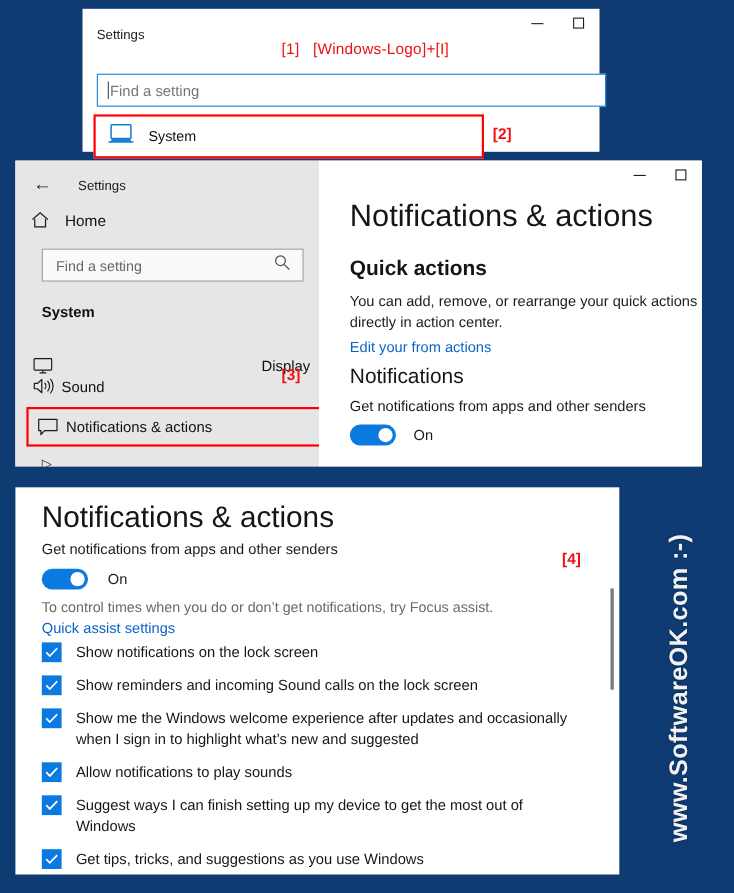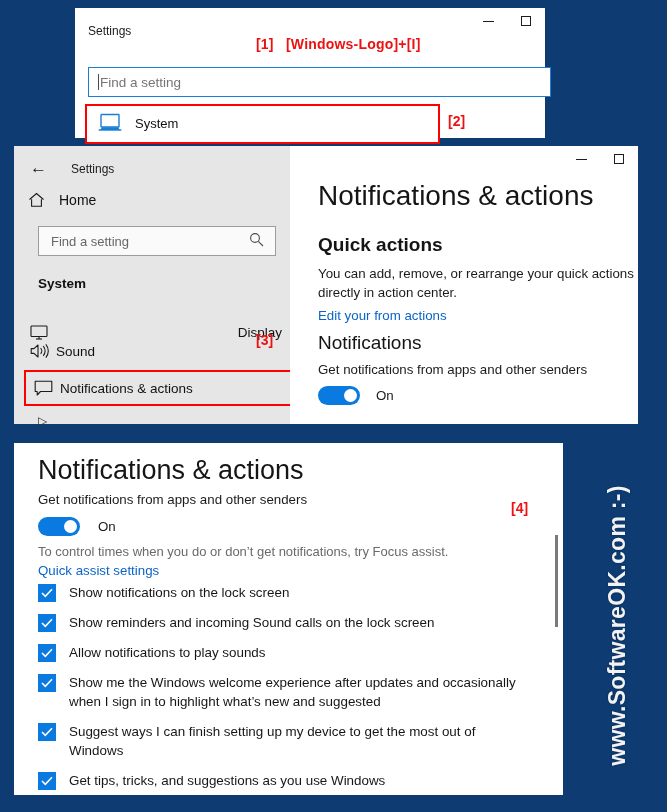--- a/index.html
+++ b/index.html
@@ -20,21 +20,21 @@
             color: #202020; font-size: 12px; line-height: 1; }
   .minglyph { display:block; width: 11px; height: 1px; background:#1d1d1d; }
   .maxglyph { display:block; width: 10px; height: 10px; border: 1.2px solid #1d1d1d; }
 
   .titletxt { font-size: 12px; color: #1b1b1b; }
 
   
   #panel1 { left: 75px; top: 8px; width: 470px; height: 130px; }
   #p1-title { position: absolute; left: 13px; top: 16px; }
   #p1-hint { position: absolute; left: 145px; top: 28px;
-             color: #ee1111; font-weight: bold; font-size: 14px;
+             color: #ee1111; font-weight: normal; font-size: 14px;
              letter-spacing: .2px; white-space: nowrap; padding-left: 36px; }
   #p1-search { position: absolute; left: 13px; top: 59px;
                width: 463px; height: 30px;
                border: 1.6px solid #1a7fd4; background:#fff;
                display:flex; align-items:center; }
   #p1-search .caret { width:1px; height:16px; background:#4a4a4a; margin-left:9px; }
   #p1-search .ph { font-size: 13.5px; color: #757575; margin-left: 1px; }
   #p1-sysbox { position: absolute; left: 10px; top: 96px;
                width: 355px; height: 40px;
                border: 2.4px solid #ff0000; background: #fff;
@@ -292,29 +292,29 @@
           </svg>
         </span>
         <span class="cblbl">Show reminders and incoming Sound calls on the lock screen</span>
       </div>
       <div class="cbrow">
         <span class="cbox">
           <svg width="12" height="10" viewBox="0 0 12 10">
             <path d="M1 5 L4.3 8.4 L11 1.3" fill="none" stroke="#ffffff" stroke-width="1.6"></path>
           </svg>
         </span>
+        <span class="cblbl">Show me the Windows welcome experience after updates and occasionally when I sign in to highlight what’s new and suggested</span>
+      </div>
+      <div class="cbrow">
+        <span class="cbox">
+          <svg width="12" height="10" viewBox="0 0 12 10">
+            <path d="M1 5 L4.3 8.4 L11 1.3" fill="none" stroke="#ffffff" stroke-width="1.6"></path>
+          </svg>
+        </span>
         <span class="cblbl">Allow notifications to play sounds</span>
-      </div>
-      <div class="cbrow">
-        <span class="cbox">
-          <svg width="12" height="10" viewBox="0 0 12 10">
-            <path d="M1 5 L4.3 8.4 L11 1.3" fill="none" stroke="#ffffff" stroke-width="1.6"></path>
-          </svg>
-        </span>
-        <span class="cblbl">Show me the Windows welcome experience after updates and occasionally when I sign in to highlight what’s new and suggested</span>
       </div>
       <div class="cbrow">
         <span class="cbox">
           <svg width="12" height="10" viewBox="0 0 12 10">
             <path d="M1 5 L4.3 8.4 L11 1.3" fill="none" stroke="#ffffff" stroke-width="1.6"></path>
           </svg>
         </span>
         <span class="cblbl">Suggest ways I can finish setting up my device to get the most out of Windows</span>
       </div>
       <div class="cbrow">

